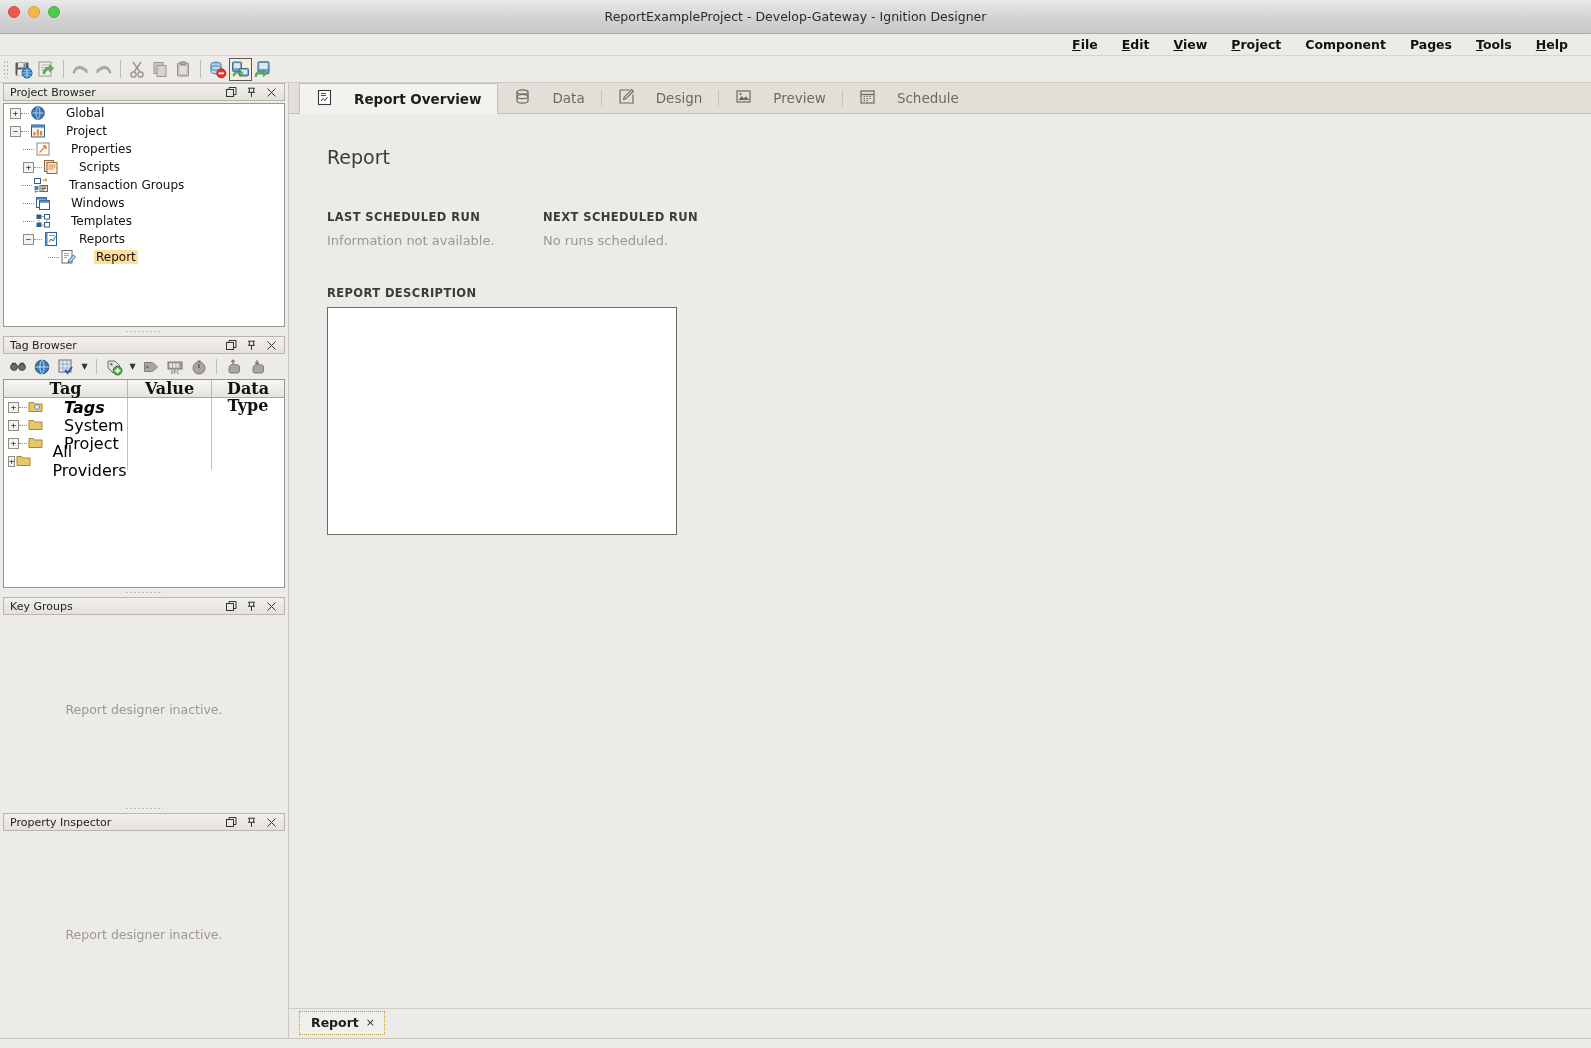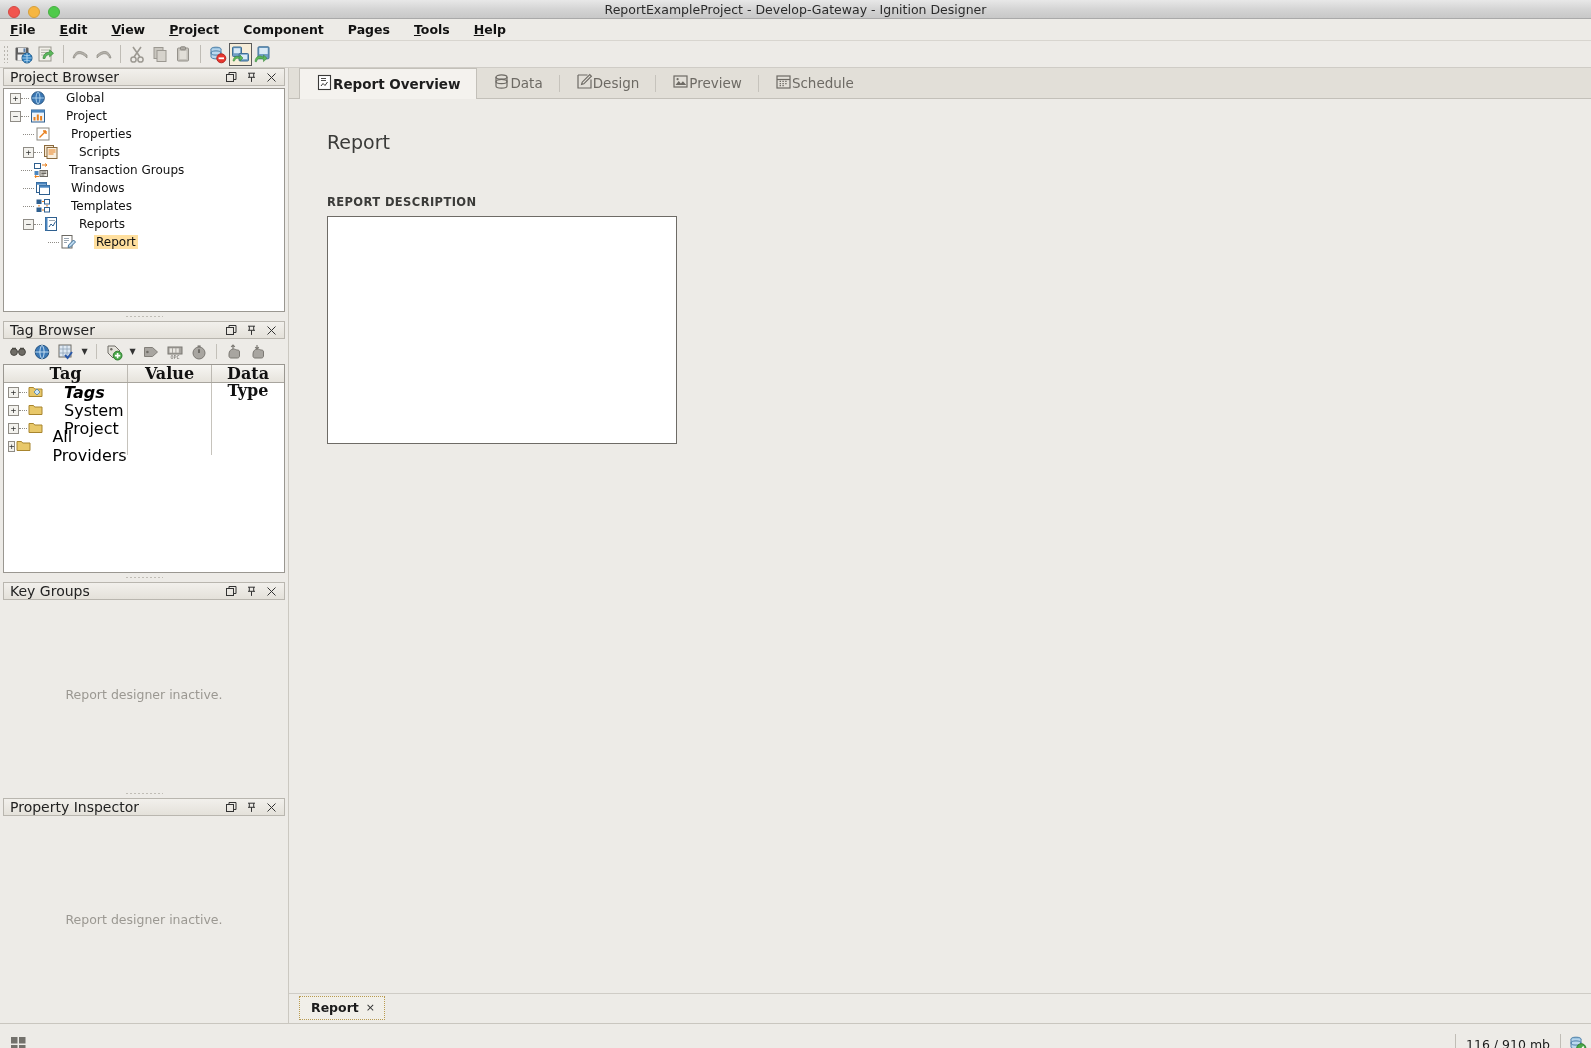--- a/index.html
+++ b/index.html
@@ -7,39 +7,40 @@
     margin: 0; padding: 0;
     width: 1591px; height: 1048px;
     overflow: hidden;
     font-family: "DejaVu Sans", sans-serif;
     background: #edebe7;
   }
 
   
   #titlebar {
     position: relative;
-    height: 19px;
+    height: 34px;
     background: linear-gradient(to bottom, #e8e8e8 0%, #d3d3d3 55%, #c8c8c8 100%);
     border-bottom: 1px solid #a9a9a9;
     display: flex; align-items: center; justify-content: center;
   }
   #traffic { position: absolute; left: 8px; top: 0; height: 23px; display: flex; align-items: center; gap: 8px; }
   .light { width: 12px; height: 12px; border-radius: 50%; }
   .light.red { background: #f1564f; border: 1px solid #d44a44; }
   .light.yellow { background: #f6b641; border: 1px solid #d79f3a; }
   .light.green { background: #4fca4b; border: 1px solid #46b042; }
   #title-text { font-size: 12.5px; color: #2b2b2b; font-family: "DejaVu Sans", sans-serif; }
 
   
   #menubar {
     height: 22px;
     background: #edebe7;
     display: flex; align-items: center;
     padding-left: 9px;
     border-bottom: 1px solid #d8d5cf;
+    justify-content: flex-end;
   }
   .menu-item {
     font-size: 12.5px; font-weight: bold; color: #111;
     padding: 2px 12px 2px 1px;
     margin-right: 11px;
     cursor: default;
     font-family: "DejaVu Sans", sans-serif;
   }
   .menu-item .mn { text-decoration: underline; }
 
@@ -65,21 +66,21 @@
   #leftdock { width: 288px; background: #edebe7; display: flex; flex-direction: column; }
 
   .panel-head {
     height: 18px;
     background: linear-gradient(to bottom, #f2f0ec, #e4e1da);
     border: 1px solid #b9b6af;
     display: flex; align-items: center;
     margin: 0 3px;
     flex: none;
   }
-  .panel-title { font-size: 14px; color: #222; padding-left: 6px; flex: 1; font-family: "DejaVu Sans", sans-serif; }
+  .panel-title { font-size: 11px; color: #222; padding-left: 6px; flex: 1; font-family: "DejaVu Sans", sans-serif; }
   .panel-btns { display: flex; align-items: center; gap: 9px; padding-right: 7px; }
   .pbtn { width: 11px; height: 11px; display: flex; align-items: center; justify-content: center; }
 
   .tree-box {
     margin: 2px 3px 0 3px;
     border: 1px solid #9a9791;
     background: #fff;
     overflow: hidden;
     flex: none;
   }
@@ -117,21 +118,21 @@
 
   .empty-msg { flex: 1; display: flex; align-items: center; justify-content: center;
                font-size: 12.5px; color: #9b9892; font-family: "DejaVu Sans", sans-serif; }
 
   
   #main { flex: 1; display: flex; flex-direction: column; background: #edebe7;
           border-left: 1px solid #cbc8c1; }
 
   #tabstrip { height: 31px; display: flex; align-items: flex-end; background: #e2dfd8;
               border-bottom: 1px solid #c3c0b9; padding-left: 10px; }
-  .rtab { height: 30px; display: flex; align-items: center; gap: 0; padding: 12px 16px;
+  .rtab { height: 30px; display: flex; align-items: center; gap: 21px; padding: 12px 16px;
           font-size: 13.5px; color: #6d6a64; position: relative; }
   .rtab .lbl { font-family: "DejaVu Sans", sans-serif; }
   .rtab.active { background: #f4f2ee; color: #1d1d1d; font-weight: bold;
                  border-left: 1px solid #c3c0b9; border-right: 1px solid #c3c0b9;
                  border-top: 1px solid #c3c0b9; margin-bottom: -1px; height: 31px; }
   .rtab-div { width: 1px; height: 17px; background: #c6c3bc; align-self: center; }
 
   #content { flex: 1; background: #edebe7; padding: 32px 0 0 38px; position: relative; overflow: hidden; }
   #report-heading { font-size: 19px; color: #3a3a38; font-weight: normal; margin: 0 0 42px 0;
                     font-family: "DejaVu Sans", sans-serif; }
@@ -693,20 +694,30 @@
               <path d="M4.6 8.4h1.4M7.4 8.4h1.4M10.2 8.4h1.4M4.6 10.6h1.4M7.4 10.6h1.4M10.2 10.6h1.4M4.6 12.6h1.4M7.4 12.6h1.4" stroke="#6d6a64" stroke-width="1.1"></path>
             </svg>
         </span>
         <span class="lbl">Schedule</span>
       </div>
     </div>
 
     <div id="content">
       <h1 id="report-heading">Report</h1>
 
+      <div class="run-row">
+        <div class="run-col">
+          <div class="sec-label">LAST SCHEDULED RUN</div>
+          <div class="sec-value">Information not available.</div>
+        </div>
+        <div class="run-col">
+          <div class="sec-label">NEXT SCHEDULED RUN</div>
+          <div class="sec-value">No runs scheduled.</div>
+        </div>
+      </div>
 
       <div class="boxes-row">
         <div class="box-col desc">
           <div class="sec-label" style="margin-bottom:0">REPORT DESCRIPTION</div>
           <div id="desc-box"></div>
         </div>
       </div>
     </div>
 
     <div id="bottom-tabs">

